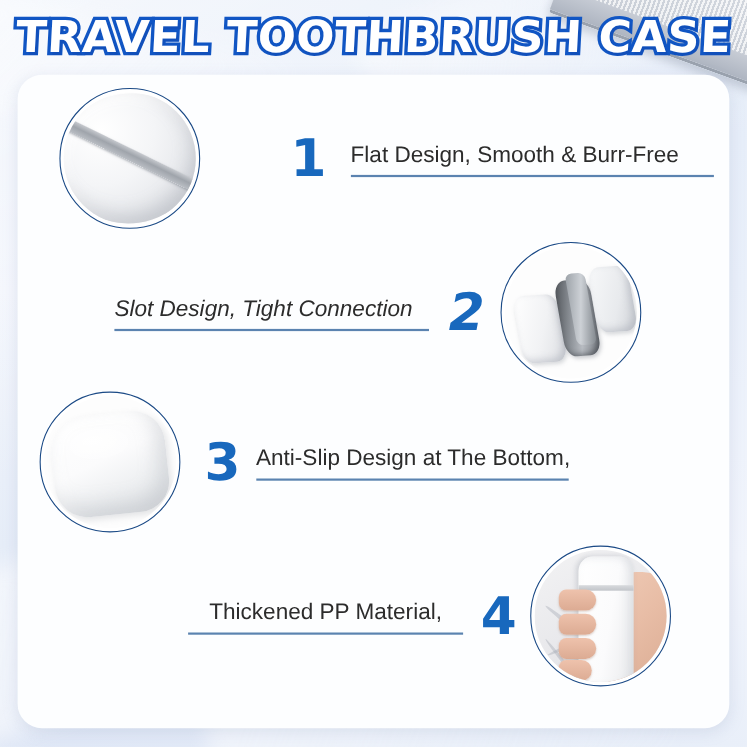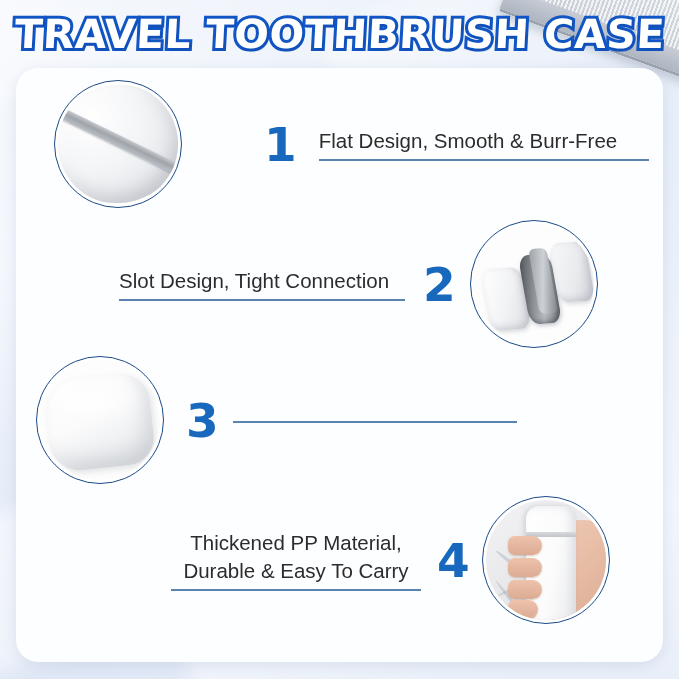--- a/index.html
+++ b/index.html
@@ -94,21 +94,21 @@
     overflow: hidden;
   }
 
   
   .row {
     position: absolute;
     display: flex;
     align-items: center;
   }
   .row.r1 { left: 38px;  top: 12px;  }
-  .row.r2 { left: 103px; top: 152px; }
+  .row.r2 { left: 88px; top: 152px; font-style: italic; }
   .row.r3 { left: 20px;  top: 288px; }
   .row.r4 { left: 155px; top: 428px; }
 
   
   .medallion {
     position: relative;
     width: 128px;
     height: 128px;
     flex: 0 0 128px;
     border-radius: 50%;
@@ -337,28 +337,28 @@
     <div class="row r3">
       <div class="medallion">
         <div class="inner">
           <div class="art-bottom">
             <div class="hl"></div>
           </div>
         </div>
       </div>
       <div class="numeral">3</div>
       <div class="textblock">
+        <div class="line">Anti-Slip Design at The Bottom,</div>
         <div class="underline"></div>
       </div>
     </div>
 
     <div class="row r4">
       <div class="textblock">
         <div class="line">Thickened PP Material,</div>
-        <div class="line">Durable &amp; Easy To Carry</div>
         <div class="underline"></div>
       </div>
       <div class="numeral">4</div>
       <div class="medallion">
         <div class="inner">
           <div class="art-hand">
             <div class="marble1"></div>
             <div class="marble2"></div>
             <div class="marble3"></div>
             <div class="palm"></div>

